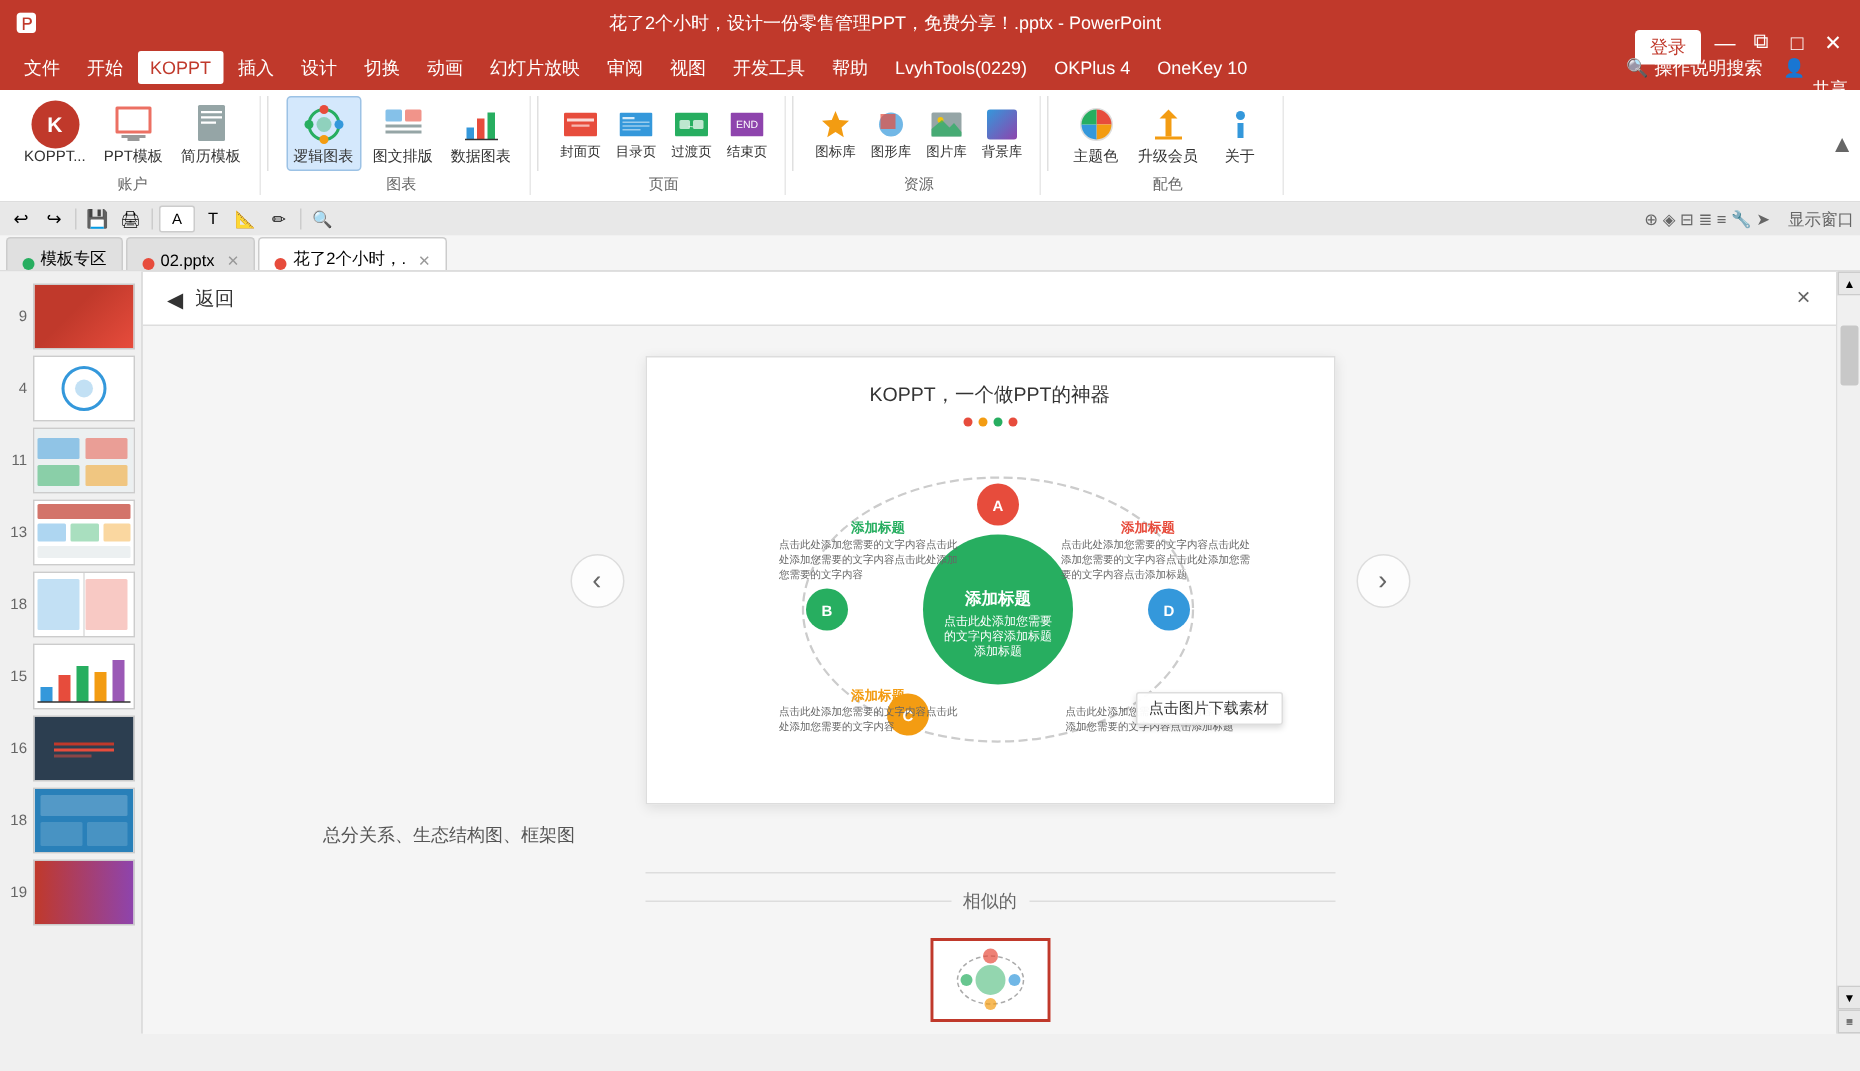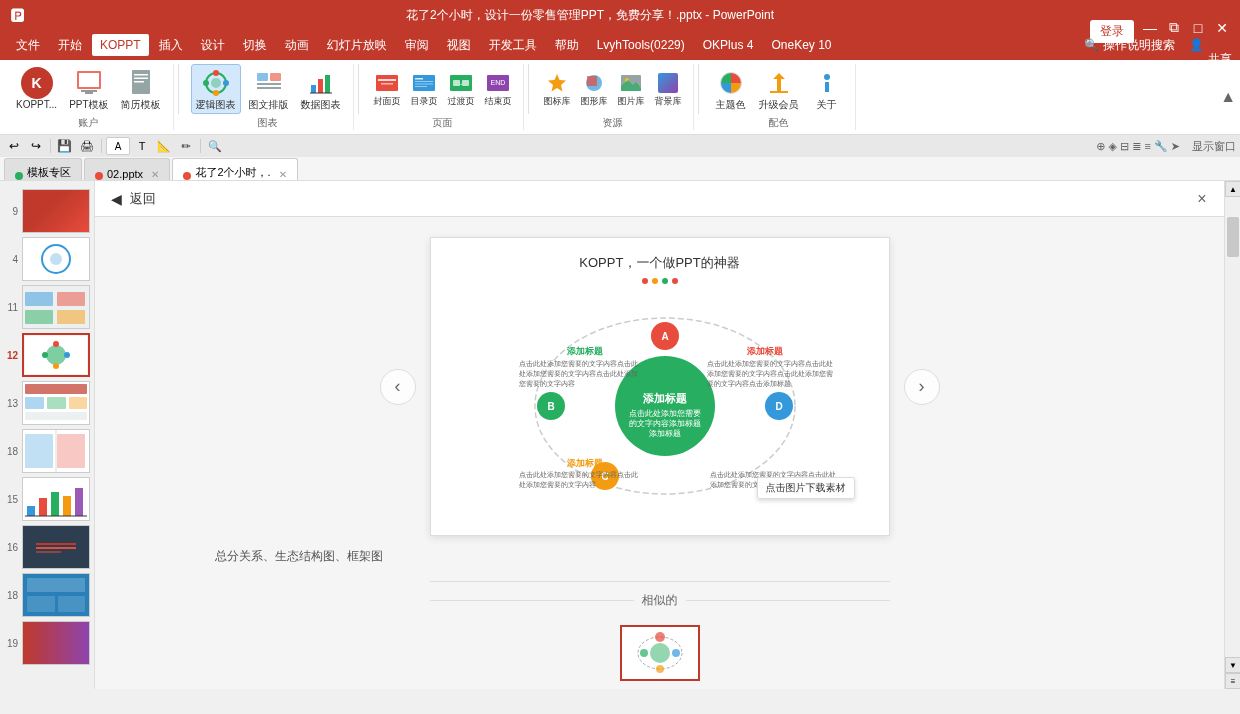--- a/index.html
+++ b/index.html
@@ -261,21 +261,21 @@
     .diagram-tooltip {
       position: absolute;
       background: rgba(255,255,255,0.95);
       border: 1px solid #ddd;
       padding: 3px 8px;
       font-size: 10px;
       color: #333;
       border-radius: 2px;
       box-shadow: 0 2px 4px rgba(0,0,0,0.15);
       white-space: nowrap;
-      bottom: 20px;
+      bottom: 36px;
       right: 20px;
       z-index: 5;
     }
   </style>
 </head>
 <body>
 
 <div class="title-bar">
   <div style="width:80px; display:flex; align-items:center; gap:6px;">
     <span style="font-size:16px;">🅿</span>
@@ -597,33 +597,20 @@
         <svg width="66" height="42" viewBox="0 0 66 42">
           <rect width="66" height="42" fill="#ecf0f1"></rect>
           <rect x="2" y="6" width="28" height="14" fill="#3498db" opacity="0.5" rx="1"></rect>
           <rect x="34" y="6" width="28" height="14" fill="#e74c3c" opacity="0.5" rx="1"></rect>
           <rect x="2" y="24" width="28" height="14" fill="#27ae60" opacity="0.5" rx="1"></rect>
           <rect x="34" y="24" width="28" height="14" fill="#f39c12" opacity="0.5" rx="1"></rect>
         </svg>
       </div>
     </div>
 
-    <div class="slide-thumb">
-      <span class="slide-num" style="color:#c0392b; font-weight:bold;">12</span>
-      <div class="slide-img selected">
-        <svg width="62" height="38" viewBox="0 0 62 38">
-          <rect width="62" height="38" fill="white"></rect>
-          <circle cx="31" cy="19" r="10" fill="#27ae60" opacity="0.6"></circle>
-          <circle cx="31" cy="8" r="3" fill="#e74c3c"></circle>
-          <circle cx="42" cy="19" r="3" fill="#3498db"></circle>
-          <circle cx="31" cy="30" r="3" fill="#f39c12"></circle>
-          <circle cx="20" cy="19" r="3" fill="#27ae60"></circle>
-        </svg>
-      </div>
-    </div>
 
     <div class="slide-thumb">
       <span class="slide-num">13</span>
       <div class="slide-img">
         <svg width="66" height="42" viewBox="0 0 66 42">
           <rect width="66" height="42" fill="white"></rect>
           <rect x="2" y="2" width="62" height="10" fill="#c0392b" opacity="0.7" rx="1"></rect>
           <rect x="2" y="15" width="19" height="12" fill="#3498db" opacity="0.4" rx="1"></rect>
           <rect x="24" y="15" width="19" height="12" fill="#27ae60" opacity="0.4" rx="1"></rect>
           <rect x="46" y="15" width="18" height="12" fill="#f39c12" opacity="0.4" rx="1"></rect>

